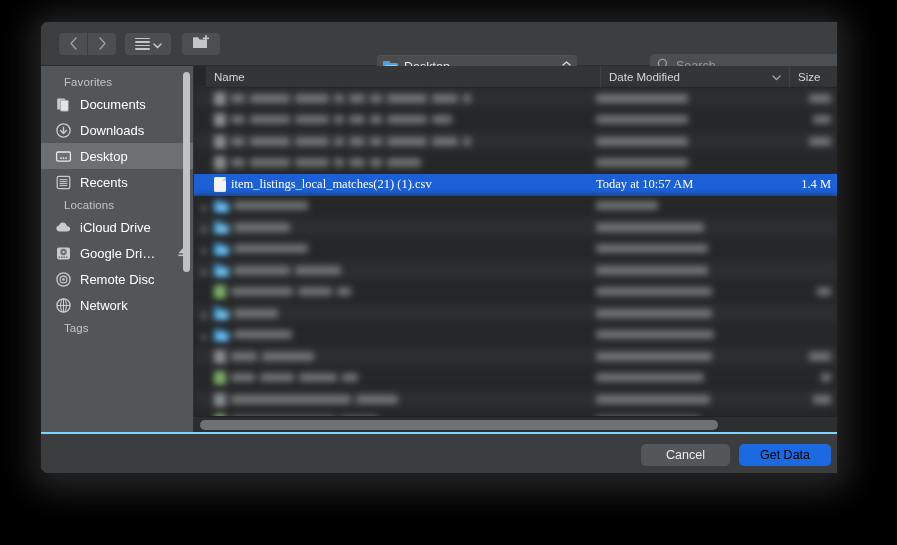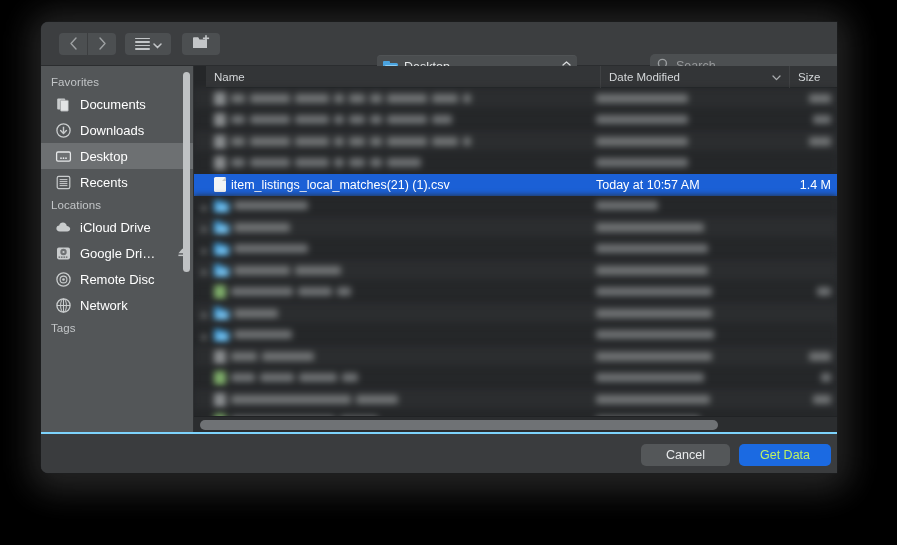--- a/index.html
+++ b/index.html
@@ -155,21 +155,21 @@
     width: 153px;
     background: #535658;
     position: relative;
     overflow: hidden;
     flex: none;
     padding-top: 6px;
   }
   .sb-header {
     color: #c2c5c7;
     font-size: 11.5px;
-    padding: 4px 0 3px 10px;
+    padding: 4px 0 3px 23px;
     letter-spacing: 0.1px;
   }
   .sb-item {
     height: 26px;
     display: flex;
     align-items: center;
     padding: 0 6px 0 14px;
     color: #ffffff;
     font-size: 13px;
     gap: 8px;
@@ -318,21 +318,21 @@
   #cancel-button {
     left: 600px;
     width: 89px;
     background: #545759;
     color: #e9ebec;
   }
   #getdata-button {
     left: 698px;
     width: 92px;
     background: #1b6ae2;
-    color: #bef264;
+    color: #000000;
   }
 </style>
 </head>
 <body>
 
 <div id="backdrop">
   <div class="shadow-blob"></div>
 </div>
 
 <div id="dialog">
@@ -562,21 +562,21 @@
             <div class="r-name">
               <span class="disclosure blank"><svg width="9" height="9" viewBox="0 0 9 9">
                   <path d="M2.5 1 L6.8 4.5 L2.5 8 Z" fill="#c2c5c7"></path>
                 </svg></span>
               <span class="ico-generic"></span>
               <span><span class="blur-seg" style="width:14px"></span><span class="blur-seg" style="width:40px"></span><span class="blur-seg" style="width:34px"></span><span class="blur-seg" style="width:10px"></span><span class="blur-seg" style="width:16px"></span><span class="blur-seg" style="width:12px"></span><span class="blur-seg" style="width:34px"></span></span>
             </div>
             <div class="r-date"><span class="blur-seg" style="width:92px"></span></div>
             <div class="r-size"></div>
           </div>
-          <div class="row odd selected" style="top: 86px;">
+          <div class="row odd selected" style="top: 86px; font-family: Liberation Serif, serif;">
             <div class="r-name">
               <span class="disclosure blank"><svg width="9" height="9" viewBox="0 0 9 9">
                   <path d="M2.5 1 L6.8 4.5 L2.5 8 Z" fill="#c2c5c7"></path>
                 </svg></span>
               <span class="ico-doc"></span>
               <span>item_listings_local_matches(21) (1).csv</span>
             </div>
             <div class="r-date">Today at 10:57 AM</div>
             <div class="r-size">1.4 M</div>
           </div>

